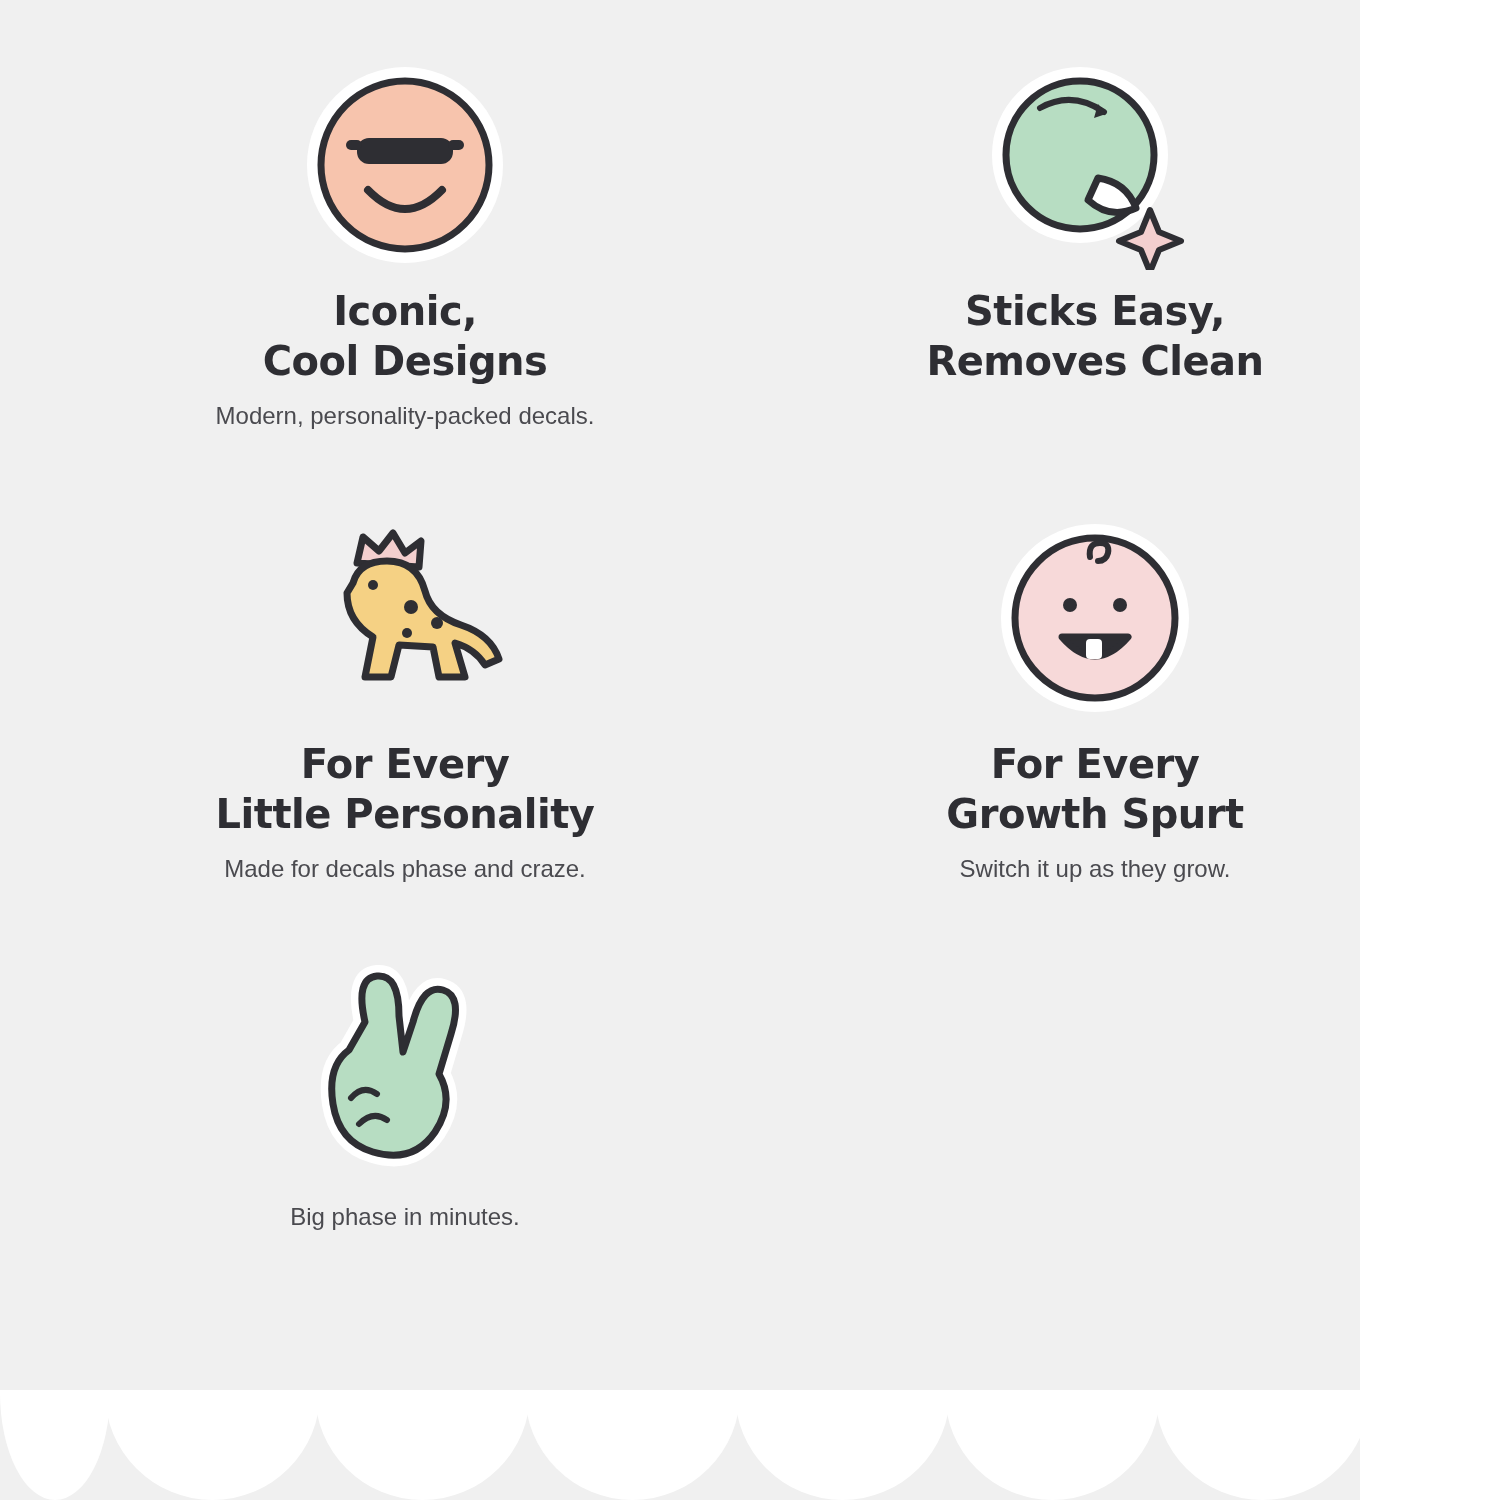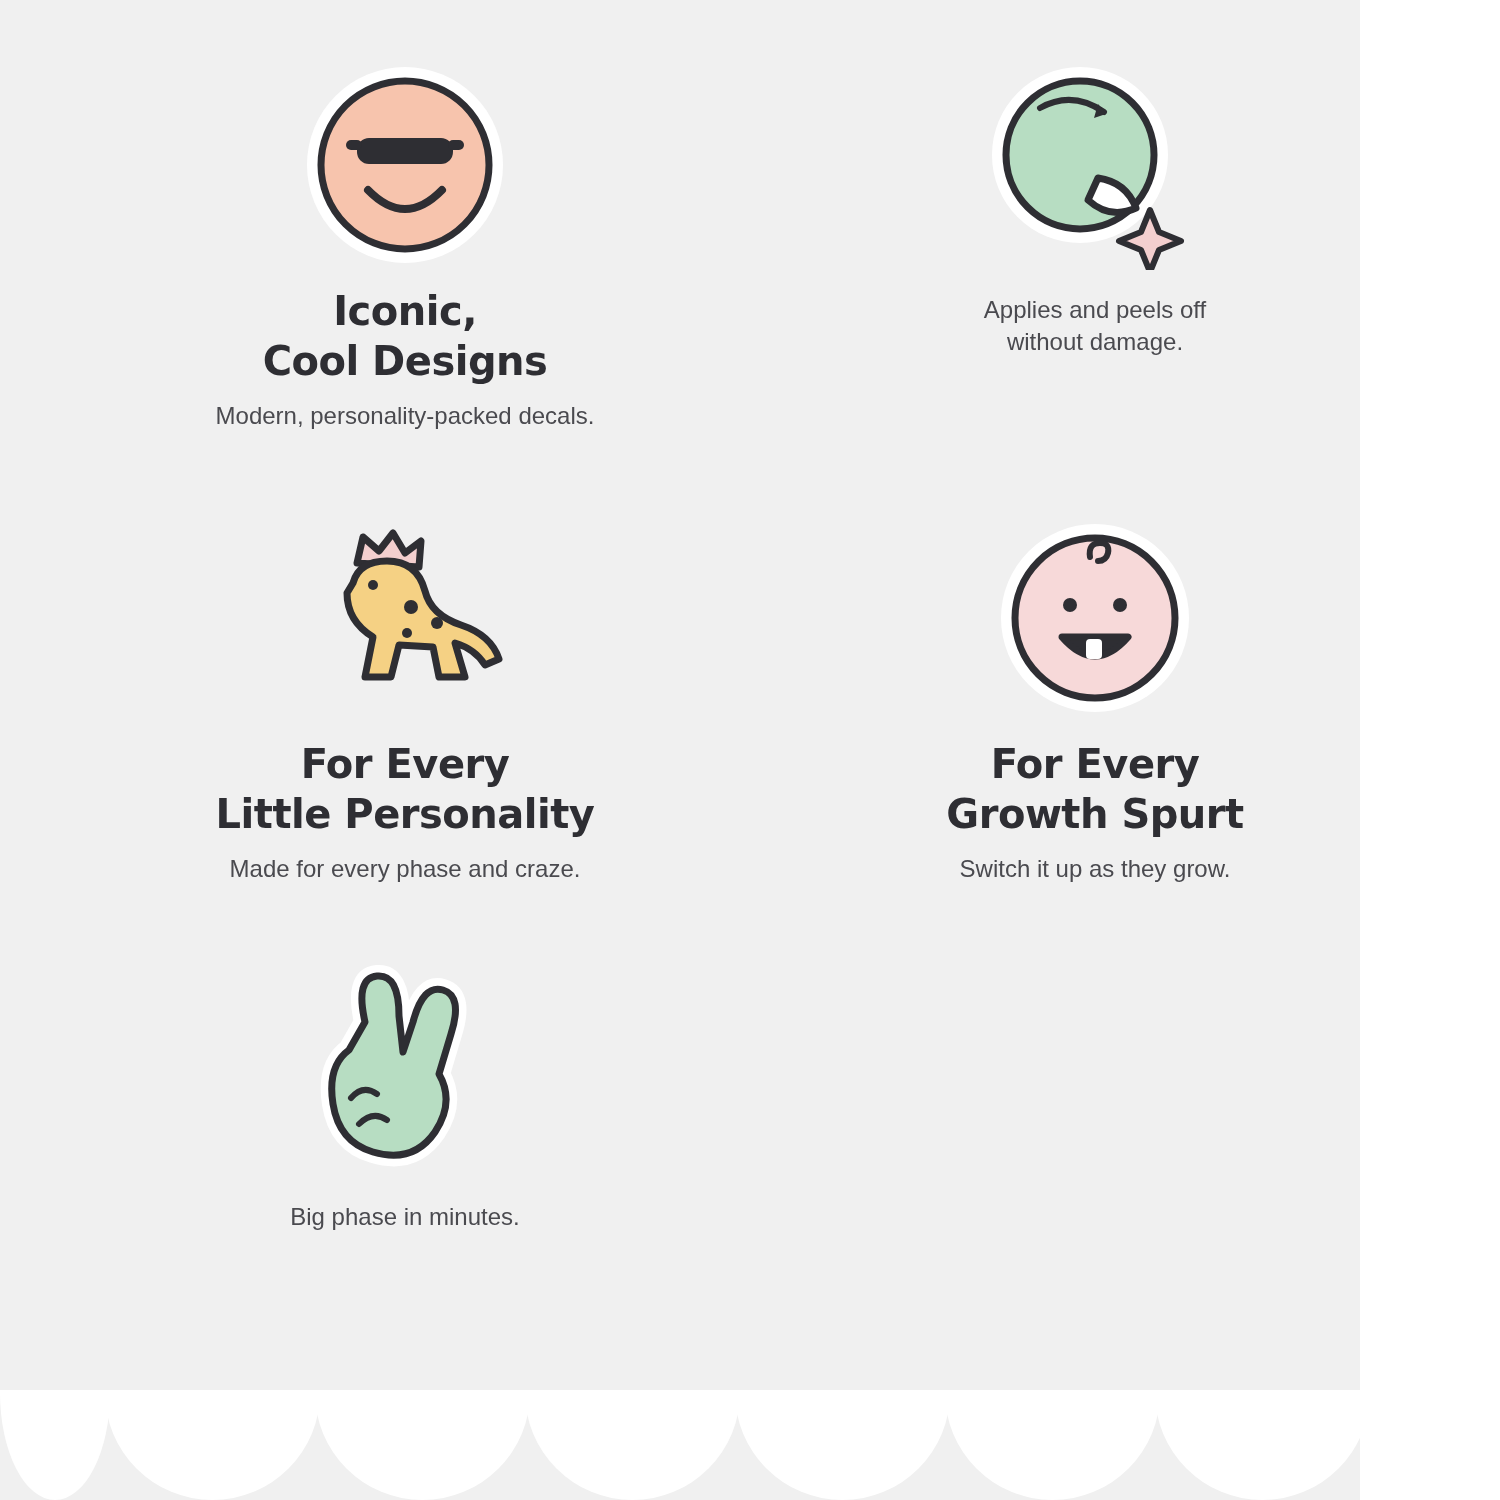--- a/index.html
+++ b/index.html
@@ -107,40 +107,40 @@
       <div class="icon-wrap">
         <svg width="230" height="210" viewBox="0 0 230 210">
           <circle cx="100" cy="95" r="88" fill="#ffffff"></circle>
           <circle cx="100" cy="95" r="74" fill="#b7ddc2" stroke="#2e2e33" stroke-width="7"></circle>
           <path d="M60 48 Q92 30 124 52" fill="none" stroke="#2e2e33" stroke-width="6" stroke-linecap="round"></path>
           <path d="M118 44 L126 54 L114 58 Z" fill="#2e2e33"></path>
           <path d="M118 118 q28 4 38 30 q-26 12 -48 -8 z" fill="#ffffff" stroke="#2e2e33" stroke-width="7" stroke-linejoin="round"></path>
           <path d="M170 150 l9 22 l22 9 l-22 9 l-9 22 l-9 -22 l-22 -9 l22 -9 z" fill="#f3cfcf" stroke="#2e2e33" stroke-width="6" stroke-linejoin="round"></path>
         </svg>
       </div>
-      <div class="subtitle">Applies and peels off
-without damage.</div>
+      <div class="title">Sticks Easy,
+Removes Clean</div>
     </div>
 
     <div class="feature">
       <div class="icon-wrap">
         <svg width="240" height="210" viewBox="0 0 240 210">
           <g transform="translate(10,10)">
             <path d="M62 40 l6 -26 l16 14 l14 -18 l12 20 l16 -12 l-2 26 z" fill="#f3cfcf" stroke="#2e2e33" stroke-width="7" stroke-linejoin="round"></path>
             <path d="M58 60 q6 -22 34 -22 q30 0 38 30 q6 24 36 34 q30 10 38 34 l-14 6 q-10 -16 -30 -22 l10 34 l-26 0 l-6 -30 l-34 -2 l-8 32 l-26 0 l8 -40 q-26 -16 -26 -44 z" fill="#f5d184" stroke="#2e2e33" stroke-width="7" stroke-linejoin="round"></path>
             <circle cx="78" cy="62" r="5" fill="#2e2e33"></circle>
             <circle cx="116" cy="84" r="7" fill="#2e2e33"></circle>
             <circle cx="142" cy="100" r="6" fill="#2e2e33"></circle>
             <circle cx="112" cy="110" r="5" fill="#2e2e33"></circle>
           </g>
         </svg>
       </div>
       <div class="title">For Every
 Little Personality</div>
-      <div class="subtitle">Made for every phase and craze.</div>
+      <div class="subtitle">Made for decals phase and craze.</div>
     </div>
 
     <div class="feature">
       <div class="icon-wrap">
         <svg width="210" height="210" viewBox="0 0 210 210">
           <circle cx="105" cy="105" r="94" fill="#ffffff"></circle>
           <circle cx="105" cy="105" r="80" fill="#f7d9d9" stroke="#2e2e33" stroke-width="7"></circle>
           <path d="M100 44 q-2 -14 10 -14 q10 0 8 10 q-2 8 -10 8" fill="none" stroke="#2e2e33" stroke-width="6" stroke-linecap="round"></path>
           <circle cx="80" cy="92" r="7" fill="#2e2e33"></circle>
           <circle cx="130" cy="92" r="7" fill="#2e2e33"></circle>

